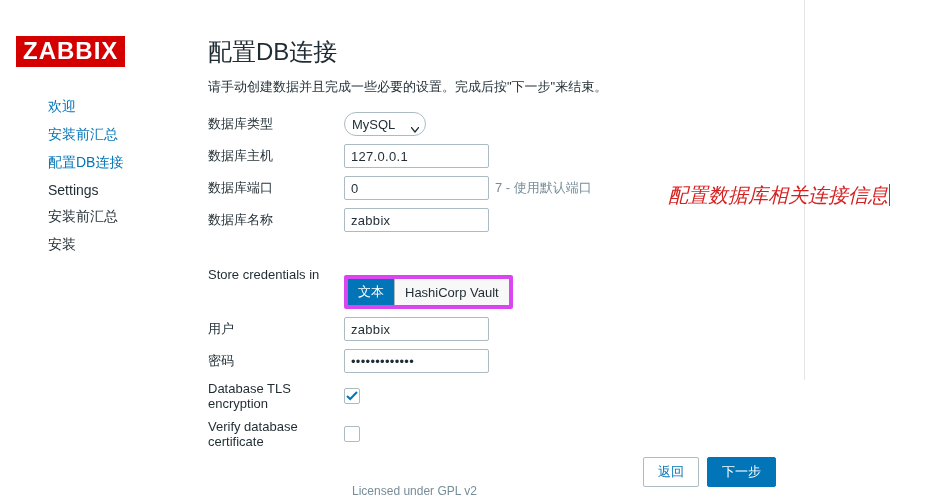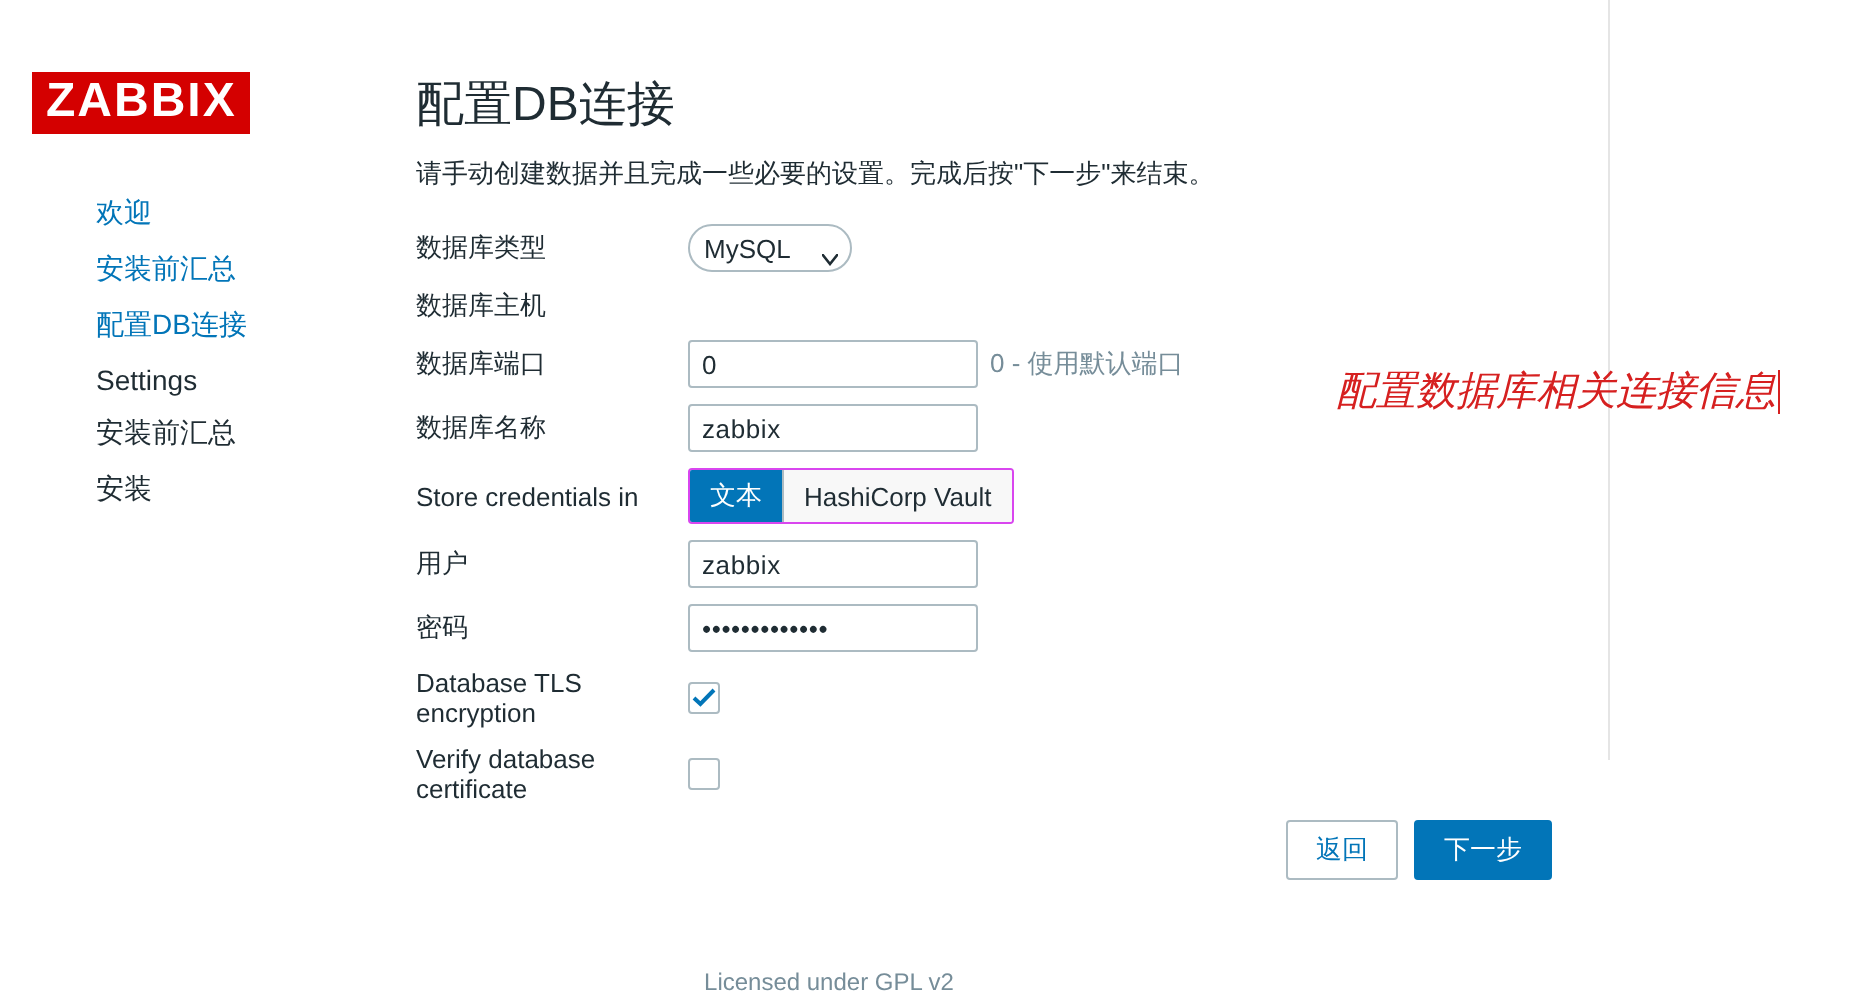--- a/index.html
+++ b/index.html
@@ -114,23 +114,24 @@
     pointer-events: none;
   }
   .hint {
     font-size: 13px;
     color: #768d99;
     margin-left: 6px;
   }
 
   .seg-group {
     display: inline-flex;
-    border: 1px solid #d946ef;
+    border: 4px solid #d946ef;
     border-radius: 2px;
     overflow: hidden;
+    margin-top: 35px;
   }
   .seg-btn {
     padding: 4px 10px;
     font-size: 13px;
     background: #f8f8f8;
     color: #1f2c33;
     border: none;
     border-left: 1px solid #acbbc2;
     cursor: pointer;
   }
@@ -235,27 +236,30 @@
           <span class="select-chevron">
             <svg width="8" height="6" viewBox="0 0 8 6">
                 <path d="M0 0 L4 5 L8 0" fill="none" stroke="#1f2c33" stroke-width="1.3"></path>
               </svg>
           </span>
         </div>
       </div>
 
       <div class="form-row">
         <div class="form-label">数据库主机</div>
+        <div class="form-control">
+          <input class="text-input" type="text" value="127.0.0.1" style="">
+        </div>
       </div>
 
       <div class="form-row">
         <div class="form-label">数据库端口</div>
         <div class="form-control">
           <input class="text-input" type="text" value="0" style="">
-          <span class="hint">0 - 使用默认端口</span>
+          <span class="hint">7 - 使用默认端口</span>
         </div>
       </div>
 
       <div class="form-row">
         <div class="form-label">数据库名称</div>
         <div class="form-control">
           <input class="text-input" type="text" value="zabbix" style="">
         </div>
       </div>
 

